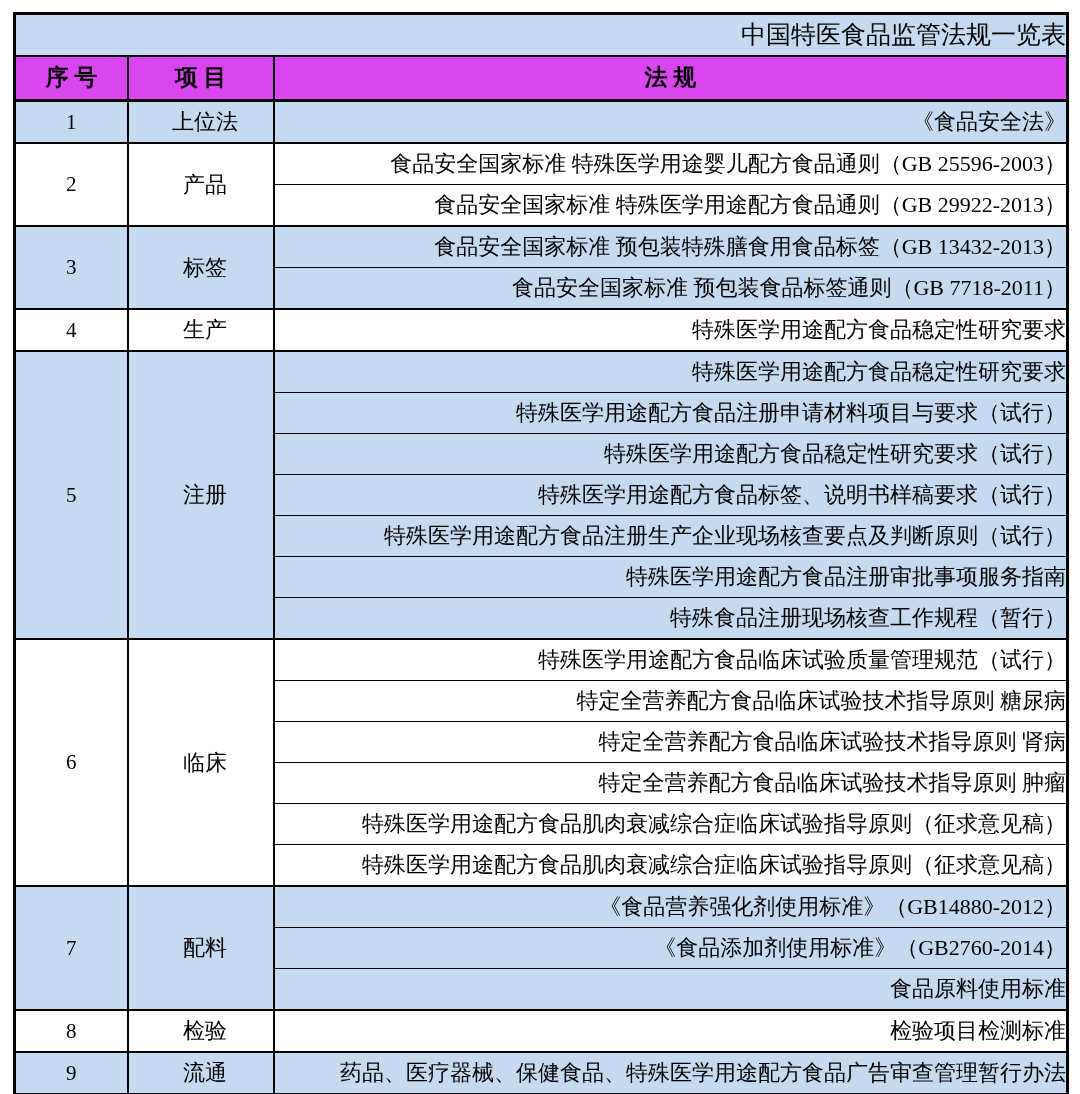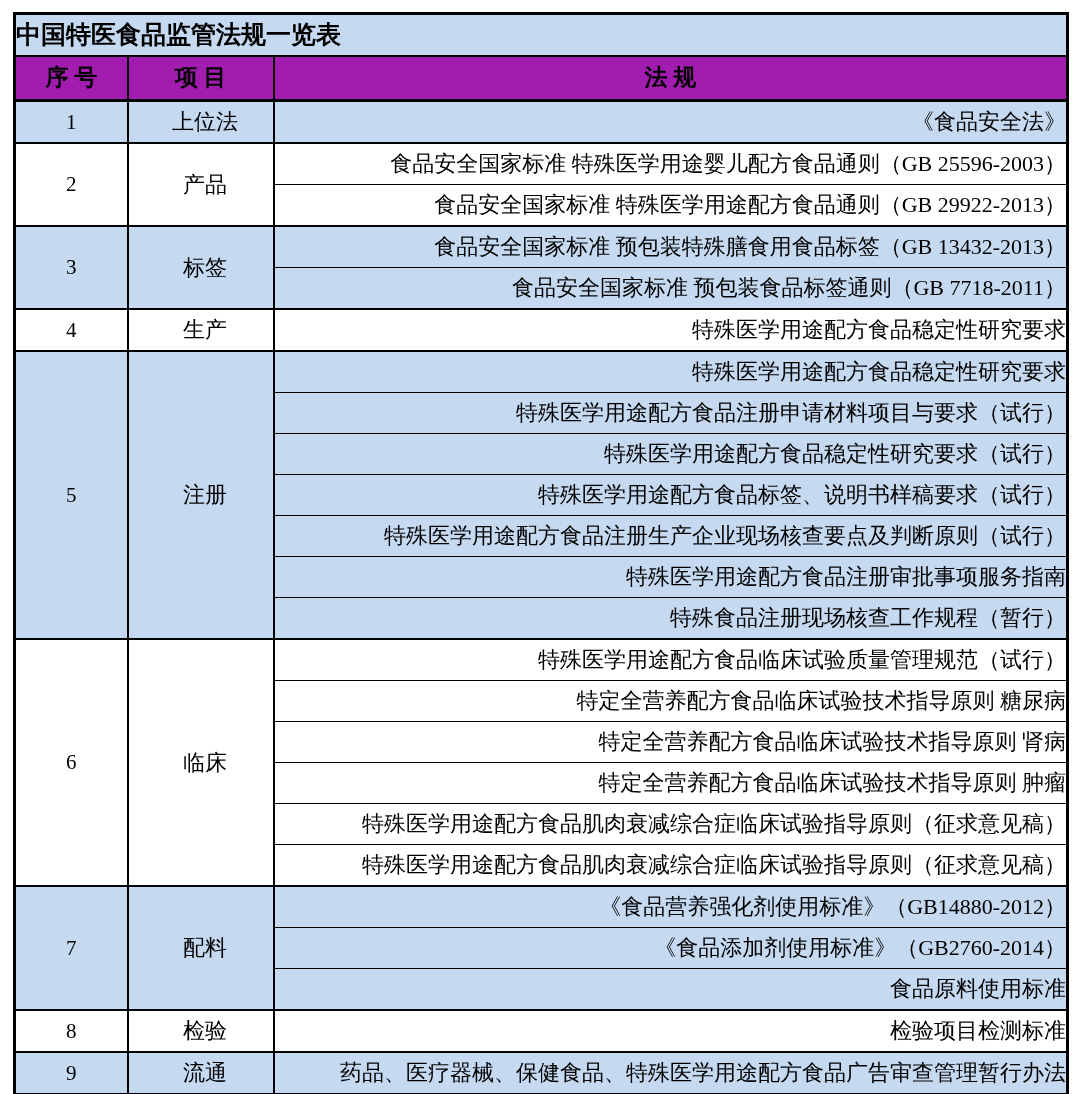--- a/index.html
+++ b/index.html
@@ -31,31 +31,31 @@
     border-top: 1px solid #000000;
     border-bottom: 1px solid #000000;
     font-size: 22px;
     line-height: 1.25;
     padding: 0;
     overflow: hidden;
     white-space: nowrap;
   }
   tr.title-row td {
     height: 40px;
-    text-align: left;
-    font-weight: bold;
+    text-align: right;
+    font-weight: normal;
     font-size: 25px;
     border-bottom-width: 2px;
   }
   tr.header-row th {
     height: 42px;
     text-align: center;
     font-weight: bold;
     font-size: 23px;
-    background: #a21caf;
+    background: #d946ef;
     border-bottom-width: 3px;
   }
   tr.data-row td { height: 40px; }
   tr.group-start td { border-top-width: 2px; }
 
   td.c-num  { text-align: center; font-size: 21px; }
   td.c-item { text-align: center; padding-left: 9px; }
   td.c-reg  { text-align: right; padding-left: 4px; }
 
   .bg-blue  { background: #c5d9f1; }

